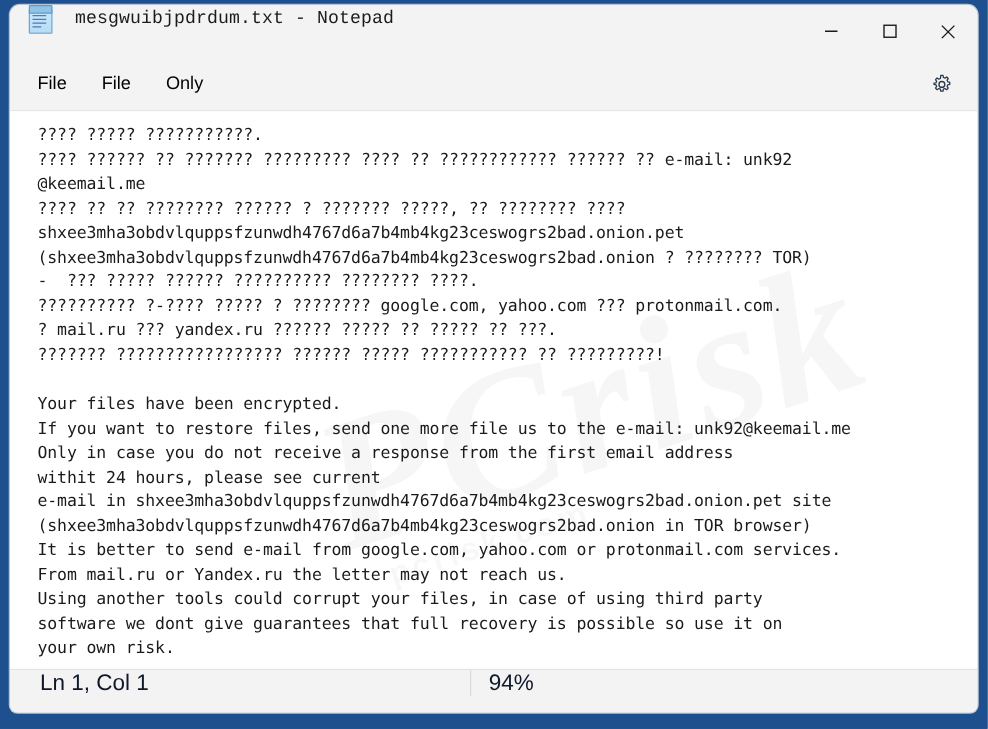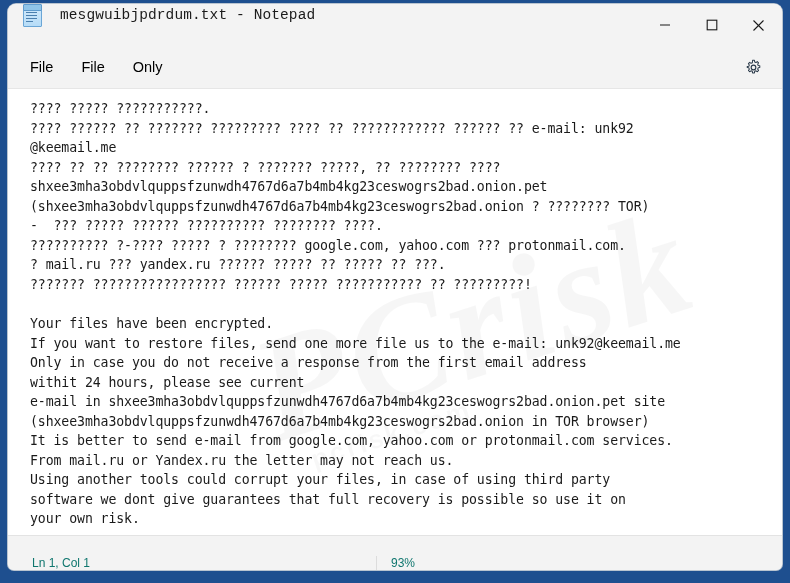--- a/index.html
+++ b/index.html
@@ -202,23 +202,23 @@
     letter-spacing: 3px;
   }
 
   
   .statusbar {
     height: 34px;
     min-height: 34px;
     background: #f3f3f3;
     border-top: 1px solid #e3e3e3;
     display: flex;
-    align-items: flex-end;
-    font-size: 12px;
-    color: #0f766e;
+    align-items: flex-start;
+    font-size: 18px;
+    color: #0f172a;
   }
   .status-cell {
     display: flex;
     align-items: center;
     padding: 0 14px;
     white-space: nowrap;
   }
   .status-cell.first { width: 330px; padding-left: 24px; }
   .status-cell.sep { border-left: 1px solid #dcdcdc; }
   .status-cell.zoom { width: 100px; }
@@ -302,17 +302,17 @@
 (shxee3mha3obdvlquppsfzunwdh4767d6a7b4mb4kg23ceswogrs2bad.onion in TOR browser)
 It is better to send e-mail from google.com, yahoo.com or protonmail.com services.
 From mail.ru or Yandex.ru the letter may not reach us.
 Using another tools could corrupt your files, in case of using third party
 software we dont give guarantees that full recovery is possible so use it on
 your own risk.</pre>
     </div>
 
     <div class="statusbar">
       <div class="status-cell first">Ln 1, Col 1</div>
-      <div class="status-cell sep zoom">93%</div>
+      <div class="status-cell sep zoom">94%</div>
     </div>
 
   </div>
 </div>
 
 </body></html>

